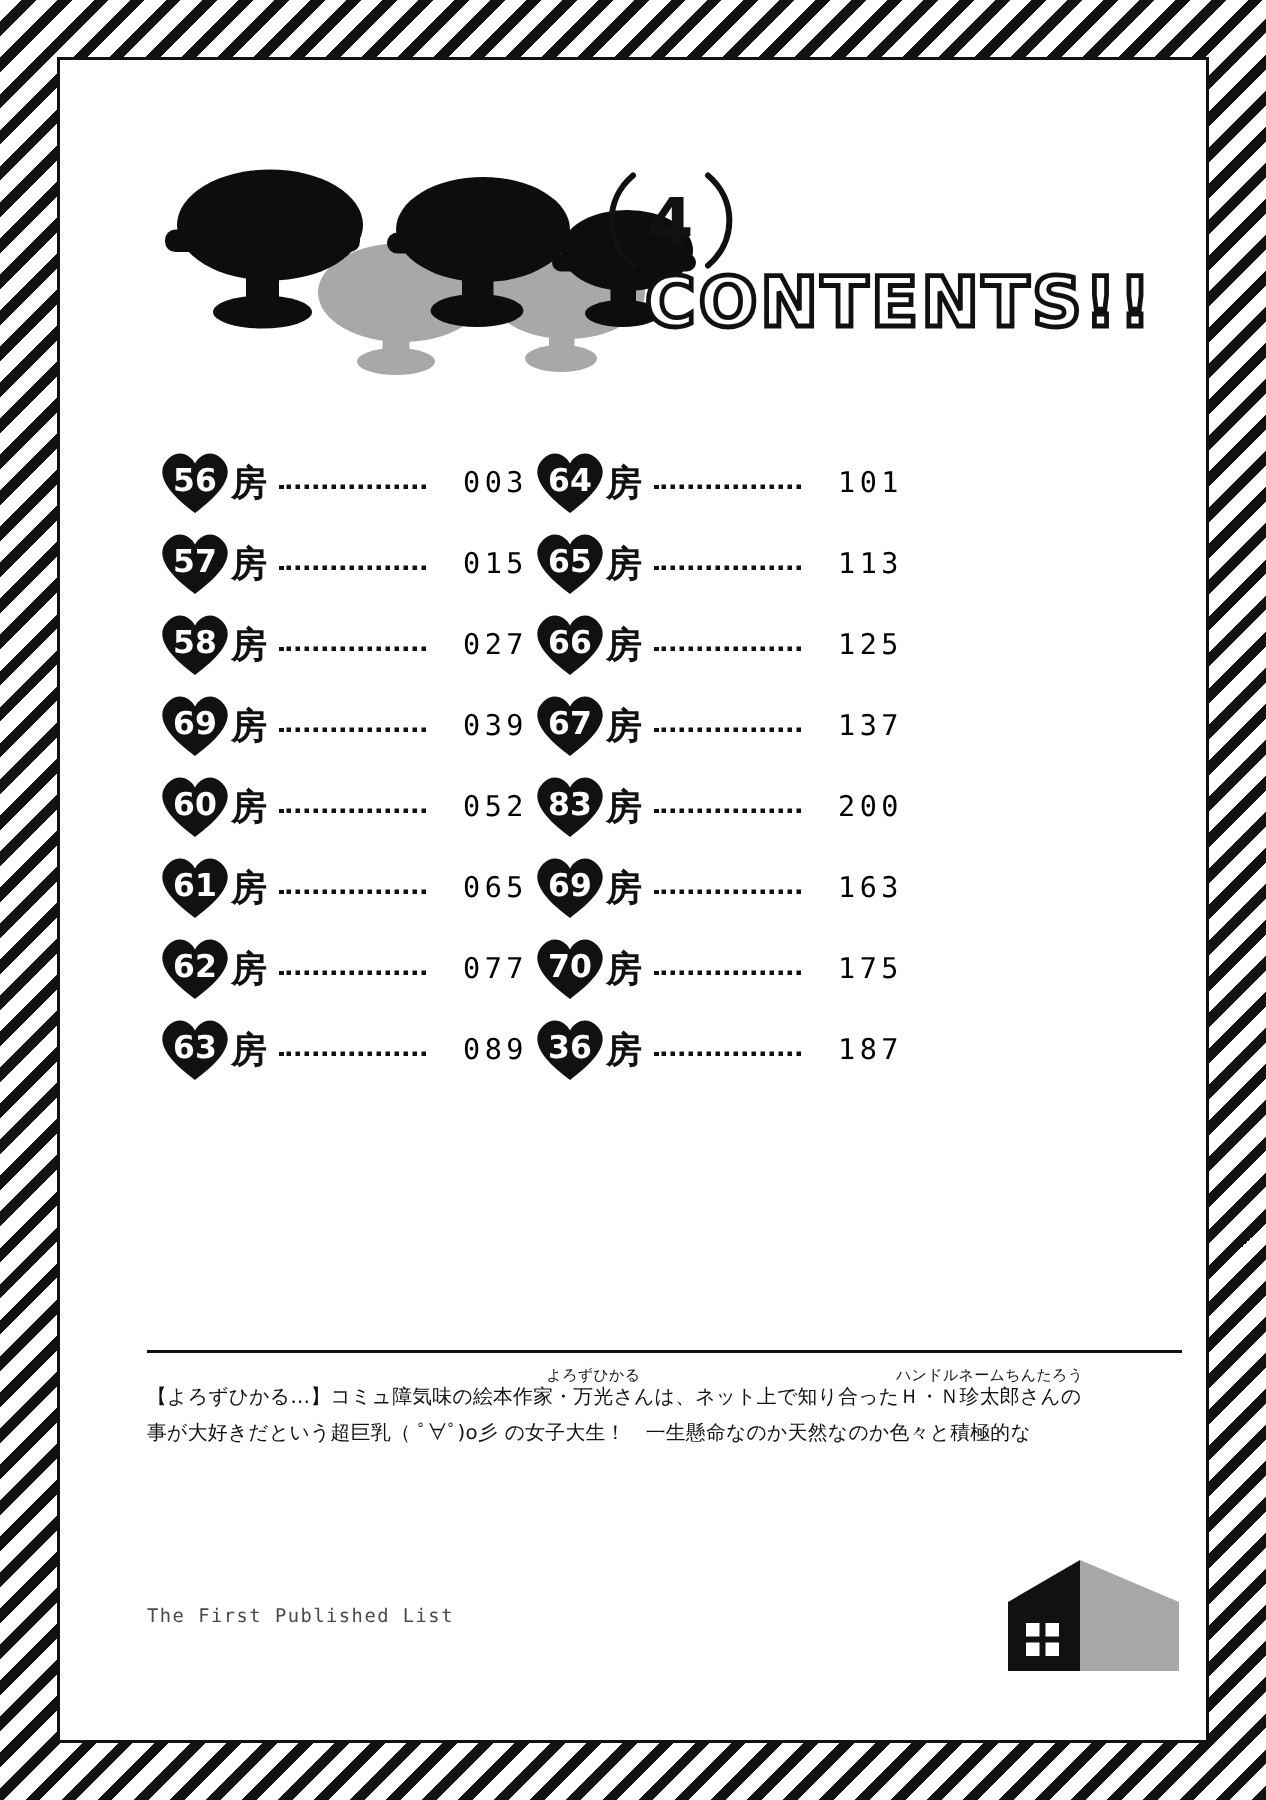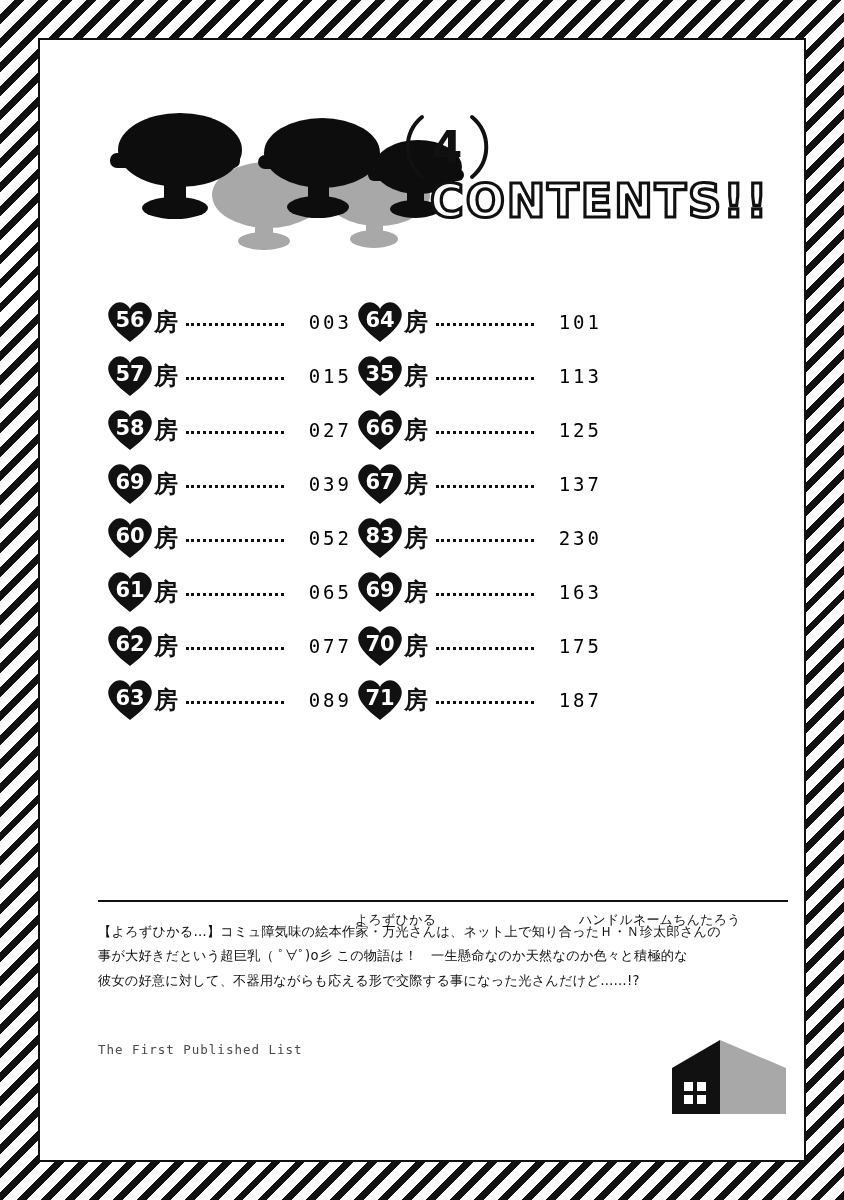--- a/index.html
+++ b/index.html
@@ -134,34 +134,34 @@
     line-height: 1.85;
     color: #111111;
     letter-spacing: 0.2px;
   }
   .ruby-word { position: relative; white-space: nowrap; }
   .ruby-word .rt {
     position: absolute;
     left: 50%;
     transform: translateX(-50%);
     top: -11px;
-    font-size: 13px;
+    font-size: 10px;
     line-height: 1;
     white-space: nowrap;
     text-align: right;
   }
 
   
   .footer {
     position: absolute;
     left: 58px;
     bottom: 44px;
     width: 690px;
     display: flex;
-    align-items: flex-start;
+    align-items: center;
     justify-content: space-between;
   }
   .pub-list {
     font-family: "DejaVu Sans Mono", monospace;
     font-size: 12.5px;
     line-height: 1.9;
     color: #4a4a4a;
     letter-spacing: 1px;
   }
   .house { width: 130px; height: 78px; }
@@ -315,21 +315,21 @@
           </span>
           <span class="bou">房</span>
           <span class="dots"></span>
           <span class="pagenum">101</span>
         </div>
         <div class="toc-row">
           <span class="heart">
             <svg width="56" height="44" viewBox="0 0 56 44">
                 <path d="M28 42 C6 26, 2 14, 10 6 C17 -1, 25 3, 28 9 C31 3, 39 -1, 46 6 C54 14, 50 26, 28 42 Z" fill="#111111"></path>
               </svg>
-            <span class="num">35</span>
+            <span class="num">65</span>
           </span>
           <span class="bou">房</span>
           <span class="dots"></span>
           <span class="pagenum">113</span>
         </div>
         <div class="toc-row">
           <span class="heart">
             <svg width="56" height="44" viewBox="0 0 56 44">
                 <path d="M28 42 C6 26, 2 14, 10 6 C17 -1, 25 3, 28 9 C31 3, 39 -1, 46 6 C54 14, 50 26, 28 42 Z" fill="#111111"></path>
               </svg>
@@ -352,21 +352,21 @@
         </div>
         <div class="toc-row">
           <span class="heart">
             <svg width="56" height="44" viewBox="0 0 56 44">
                 <path d="M28 42 C6 26, 2 14, 10 6 C17 -1, 25 3, 28 9 C31 3, 39 -1, 46 6 C54 14, 50 26, 28 42 Z" fill="#111111"></path>
               </svg>
             <span class="num">83</span>
           </span>
           <span class="bou">房</span>
           <span class="dots"></span>
-          <span class="pagenum">230</span>
+          <span class="pagenum">200</span>
         </div>
         <div class="toc-row">
           <span class="heart">
             <svg width="56" height="44" viewBox="0 0 56 44">
                 <path d="M28 42 C6 26, 2 14, 10 6 C17 -1, 25 3, 28 9 C31 3, 39 -1, 46 6 C54 14, 50 26, 28 42 Z" fill="#111111"></path>
               </svg>
             <span class="num">69</span>
           </span>
           <span class="bou">房</span>
           <span class="dots"></span>
@@ -381,34 +381,33 @@
           </span>
           <span class="bou">房</span>
           <span class="dots"></span>
           <span class="pagenum">175</span>
         </div>
         <div class="toc-row">
           <span class="heart">
             <svg width="56" height="44" viewBox="0 0 56 44">
                 <path d="M28 42 C6 26, 2 14, 10 6 C17 -1, 25 3, 28 9 C31 3, 39 -1, 46 6 C54 14, 50 26, 28 42 Z" fill="#111111"></path>
               </svg>
-            <span class="num">71</span>
+            <span class="num">36</span>
           </span>
           <span class="bou">房</span>
           <span class="dots"></span>
           <span class="pagenum">187</span>
         </div>
       </div>
 
     </div>
 
     <div class="synopsis">
       <p><span>【よろずひかる…】コミュ障気味の絵本作家・</span><span class="ruby-word"><span class="rt">よろずひかる</span><span>万光</span></span><span>さんは、ネット上で知り合ったＨ・Ｎ</span><span class="ruby-word"><span class="rt">ハンドルネームちんたろう</span><span>珍太郎</span></span><span>さんの</span></p>
-      <p>事が大好きだという超巨乳（ ﾟ∀ﾟ)o彡 この物語は！　一生懸命なのか天然なのか色々と積極的な</p>
-      <p>彼女の好意に対して、不器用ながらも応える形で交際する事になった光さんだけど……!?</p>
+      <p>事が大好きだという超巨乳（ ﾟ∀ﾟ)o彡 の女子大生！　一生懸命なのか天然なのか色々と積極的な</p>
     </div>
 
     <div class="footer">
       <div class="pub-list">
         <div>The First Published List</div>
       </div>
       <svg class="house" viewBox="0 0 130 78">
         <polygon points="62,2 128,30 128,76 62,76" fill="#a8a8a8"></polygon>
         <rect x="14" y="30" width="48" height="46" fill="#111111"></rect>
         <polygon points="14,30 62,2 62,30" fill="#111111"></polygon>

